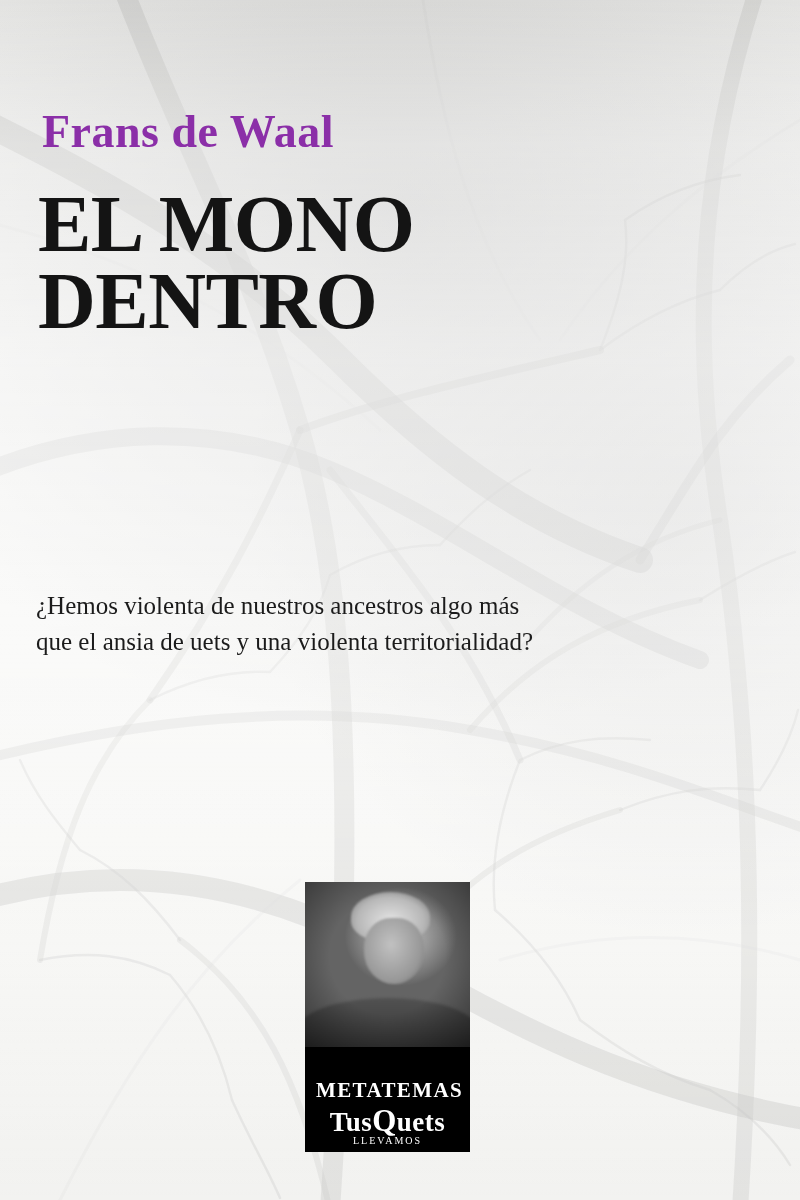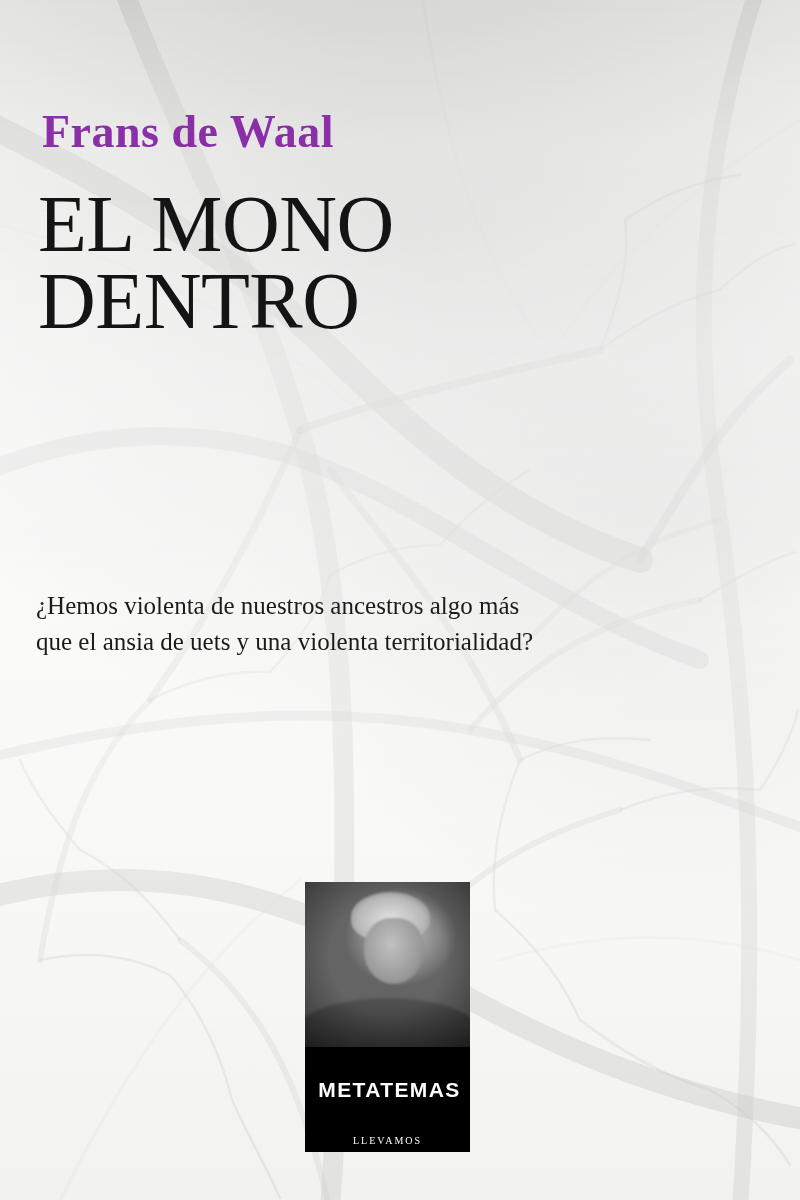--- a/index.html
+++ b/index.html
@@ -51,21 +51,21 @@
     letter-spacing: 0.5px;
     color: #8b2fa8;
     line-height: 1.05;
   }
   .title {
     position: absolute;
     left: 38px;
     top: 186px;
     width: 720px;
     font-family: "Liberation Serif", serif;
-    font-weight: normal;
+    font-weight: bold;
     font-size: 80px;
     line-height: 0.96;
     letter-spacing: -0.5px;
     color: #141414;
     text-transform: uppercase;
   }
   .title .line { display: block; white-space: nowrap; }
 
   .subtitle {
     position: absolute;
@@ -135,21 +135,21 @@
     width: 165px;
     height: 105px;
     background: #000000;
     color: #ffffff;
     text-align: center;
   }
   .metatemas {
     position: absolute;
     left: 4px; right: 0;
     top: 31px;
-    font-family: Liberation Sans, sans-serif;
+    font-family: Liberation Serif, serif;
     font-size: 21px;
     font-weight: bold;
     letter-spacing: 1.4px;
   }
   .tusquets {
     position: absolute;
     left: 0; right: 0;
     top: 56px;
     font-family: "Liberation Serif", serif;
     font-size: 27px;
@@ -246,16 +246,19 @@
   <div class="author-photo">
     <div class="ph"></div>
     <div class="hair"></div>
     <div class="face"></div>
     <div class="shoulder"></div>
     <div class="vig"></div>
   </div>
 
   <div class="publisher-box">
     <div class="metatemas">METATEMAS</div>
+    <div class="tusquets">
+      <span>T</span><span>us</span><span class="q">Q</span><span>uets</span>
+    </div>
     <div class="editores">LLEVAMOS</div>
   </div>
 
 </div>
 
 </body></html>

